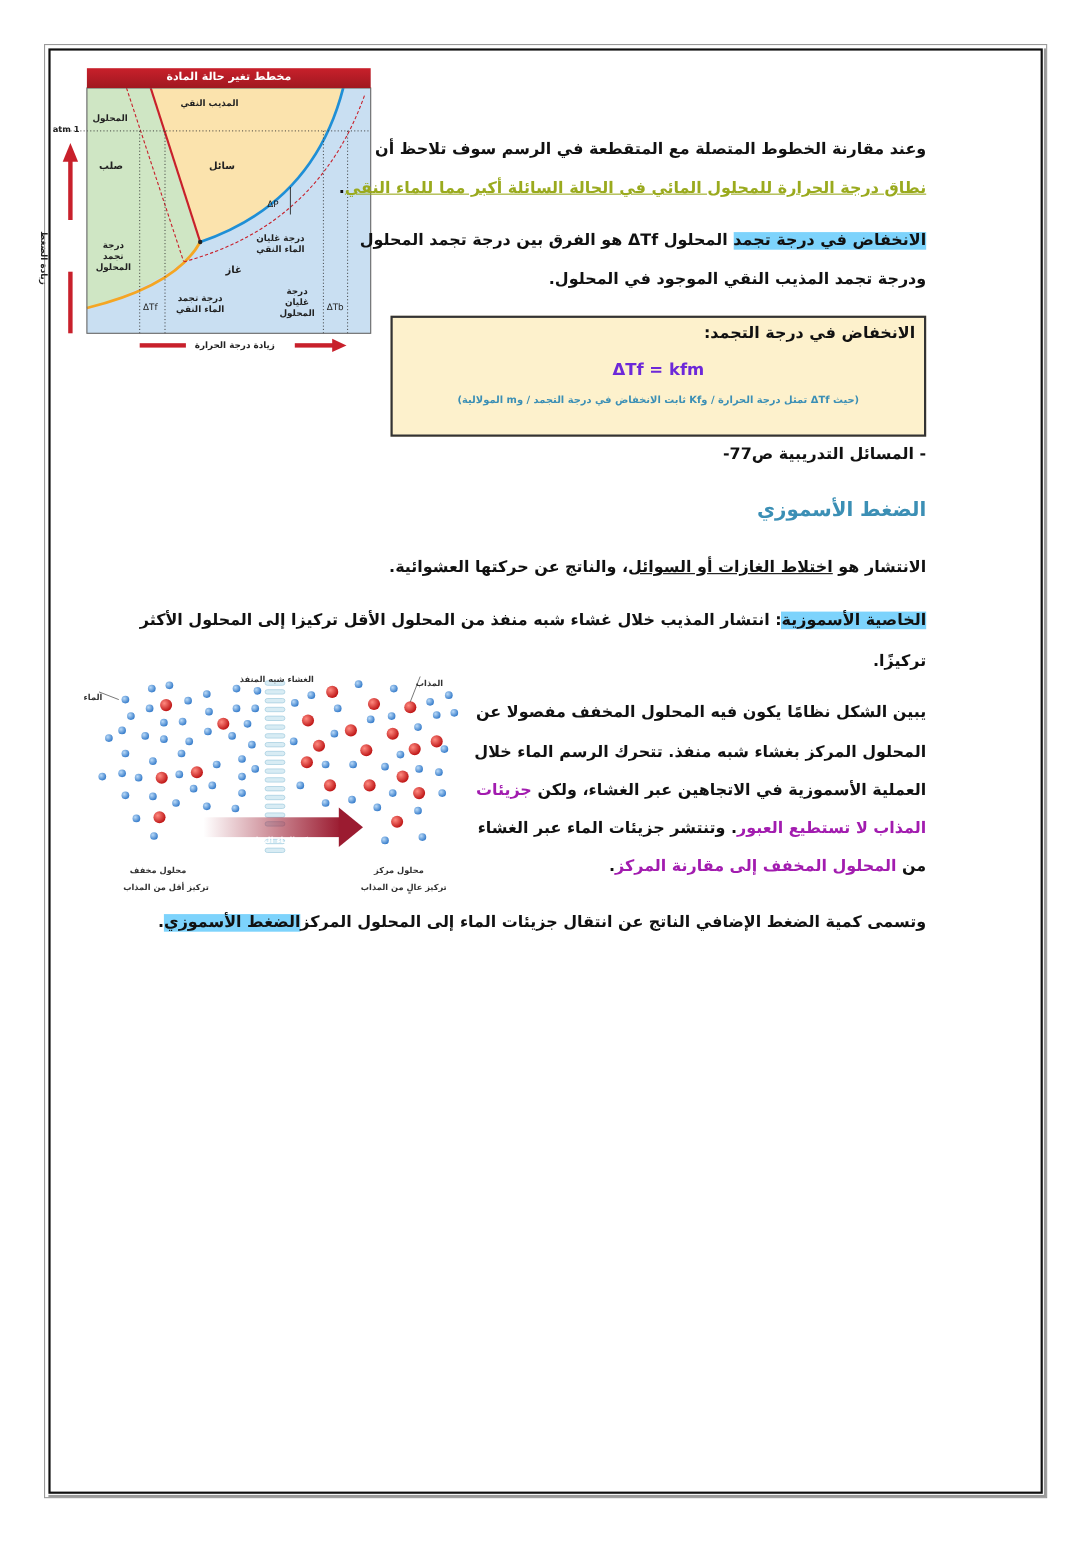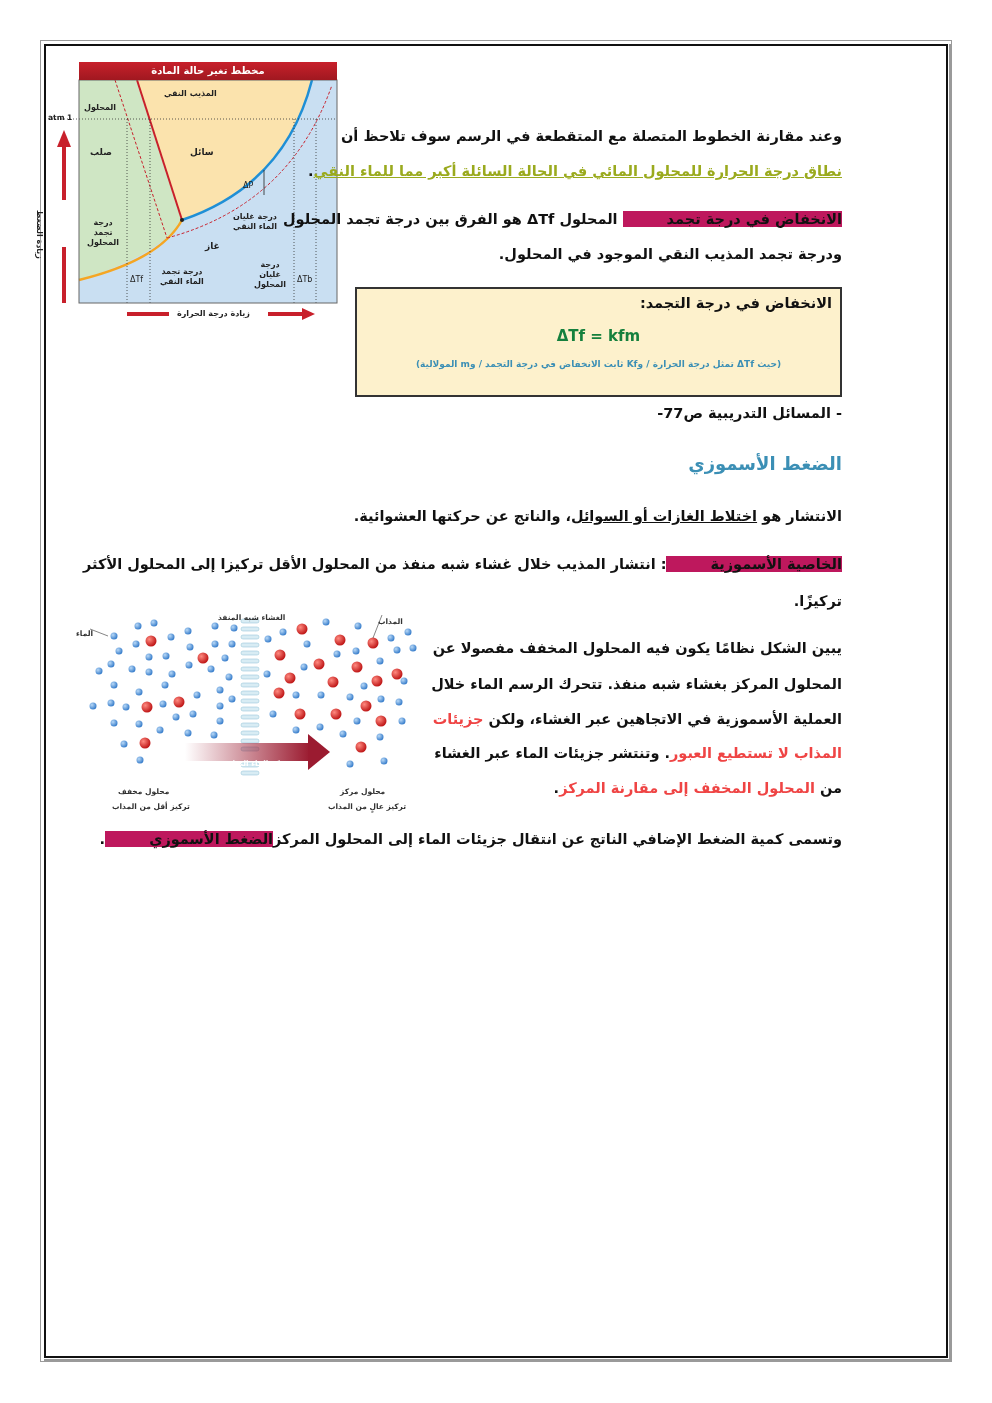--- a/index.html
+++ b/index.html
@@ -3,30 +3,30 @@
 <meta charset="utf-8">
 <style>
   html, body { margin:0; padding:0; background:#ffffff; }
   body { width:992px; height:1403px; position:relative; font-family:"DejaVu Sans", sans-serif; overflow:hidden; }
   .frame-outer { position:absolute; left:40px; top:40px; width:912px; height:1322px; border:1px solid #9a9a9a; box-sizing:border-box; }
   .frame-inner { position:absolute; left:44px; top:44px; width:904px; height:1314px; border:2px solid #111; box-sizing:border-box; }
   .frame-inner2 { position:absolute; left:949px; top:44px; width:2px; height:1316px; background:#9a9a9a; }
   .frame-bot2 { position:absolute; left:44px; top:1359px; width:907px; height:2px; background:#9a9a9a; }
 
   .txt { position:absolute; direction:rtl; text-align:right; color:#111; font-weight:bold; font-size:14.5px; line-height:22px; white-space:nowrap; }
-  .green { color:#ef4444; }
+  .green { color:#a21caf; }
   .green-u { color:#9aaa1e; text-decoration:underline; }
-  .hl { background:#be185d;padding-left:44px; }
+  .hl { background:#7dd3fc; }
   .u { text-decoration:underline;margin-top:16px; }
   .heading { color:#3b8fb5; font-weight:bold; font-size:18px; }
 
   
   .fbox { position:absolute; left:355px; top:287px; width:487px; height:110px; background:#fdf1cc; border:2px solid #333; box-sizing:border-box; }
   .fbox .t1 { position:absolute; right:8px; top:6px; direction:rtl; font-weight:bold; font-size:14.5px; color:#111; }
-  .fbox .t2 { position:absolute; left:0; right:0; top:38px; text-align:center; font-weight:bold; font-size:15px; color:#15803d; }
+  .fbox .t2 { position:absolute; left:0; right:0; top:38px; text-align:center; font-weight:bold; font-size:15px; color:#6d28d9; }
   .fbox .t3 { position:absolute; left:0; right:0; top:70px; text-align:center; direction:rtl; font-size:9px; font-weight:bold; color:#3b8fb5; }
 
   
   .pd { position:absolute; left:40px; top:50px; width:310px; height:280px; }
   .pd-title { position:absolute; left:39px; top:12px; width:258px; height:18px; background:linear-gradient(#c8202b,#a01820); color:#fff; font-size:10px; font-weight:bold; text-align:center; line-height:18px; direction:rtl; }
   .lbl { position:absolute; font-size:8px; font-weight:bold; color:#222; direction:rtl; text-align:center; line-height:10px; white-space:nowrap; }
 
   
   .osm { position:absolute; left:70px; top:597px; width:360px; height:210px; }
   .olbl { position:absolute; font-size:7.5px; font-weight:bold; color:#333; direction:rtl; white-space:nowrap;margin-top:12px; }

